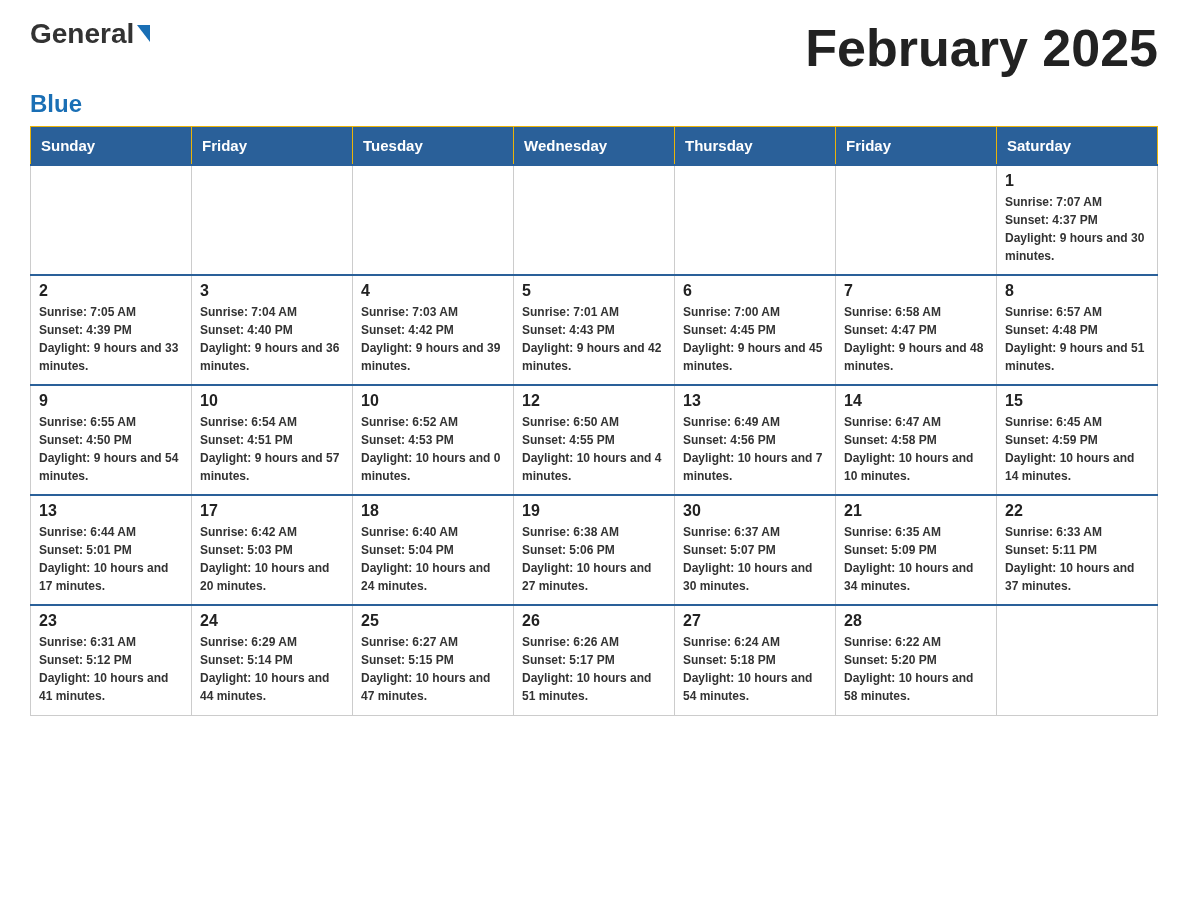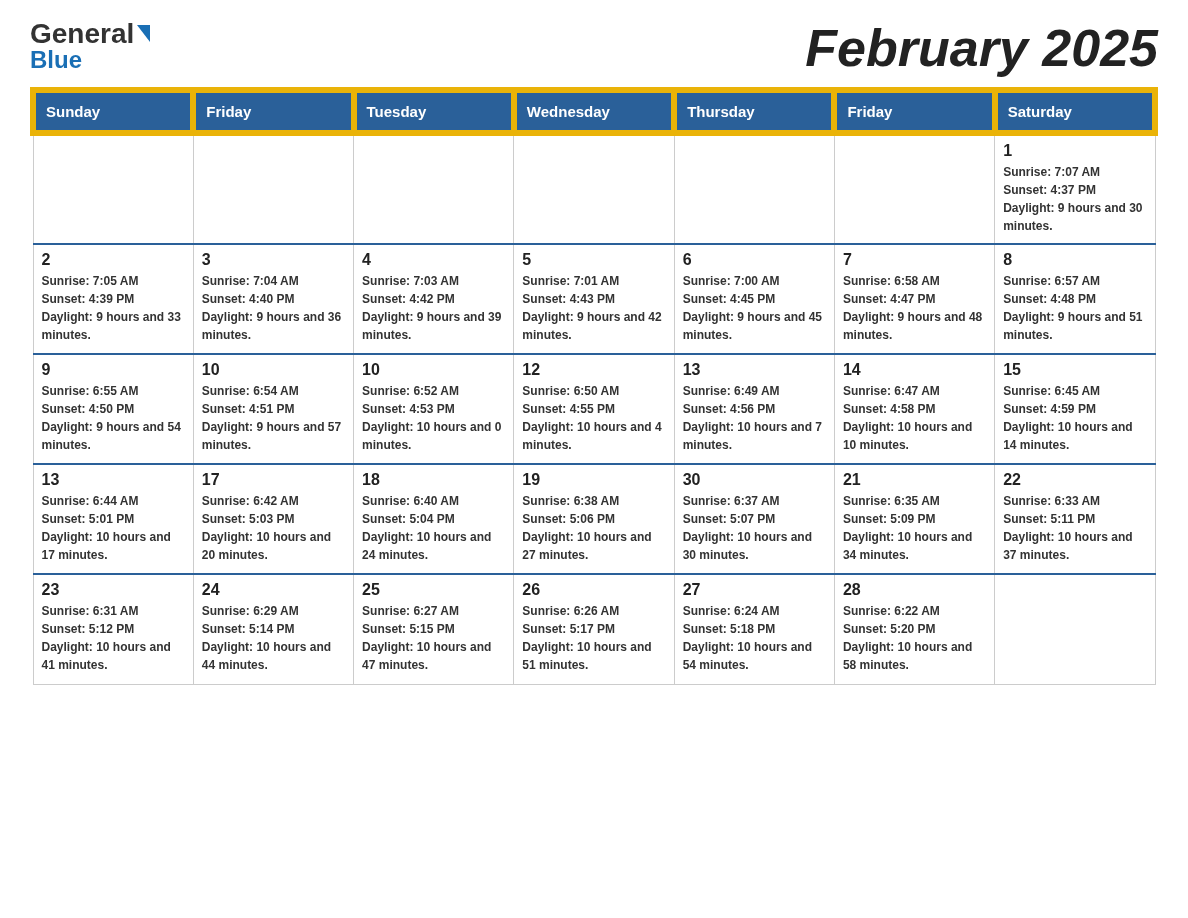--- a/index.html
+++ b/index.html
@@ -13,59 +13,59 @@
     .header {
       display: flex;
       justify-content: space-between;
       align-items: flex-start;
       margin-bottom: 10px;
     }
     .logo {
       display: flex;
       flex-direction: column;
       align-items: flex-start;
+      gap: 44px;
     }
     .logo-text {
       font-size: 28px;
       font-weight: bold;
       color: #333;
       line-height: 1;
     }
     .logo-line {
       display: flex;
       align-items: center;
     }
     .title-section {
       text-align: right;
     }
     .month-title {
       font-size: 52px;
       font-weight: bold;
       color: #222;
       line-height: 1.1;
-      font-style: italic;
     }
     .location {
       font-size: 22px;
       color: #444;
       margin-top: 4px;
     }
     .calendar {
       width: 100%;
       border-collapse: collapse;
       margin-top: 8px;
     }
     .calendar thead th {
       background-color: #2a6099;
       color: #fff;
       font-size: 15px;
       font-weight: bold;
       padding: 10px 10px;
       text-align: left;
-      border: 6px solid #eab308;
+      border: 1px solid #eab308;
     }
     .calendar tbody td {
       vertical-align: top;
       padding: 6px 8px 8px 8px;
       border: 1px solid #ccc;
       width: 14.28%;
       height: 110px;
       font-size: 12.5px;
       color: #333;
       background: #fff;

